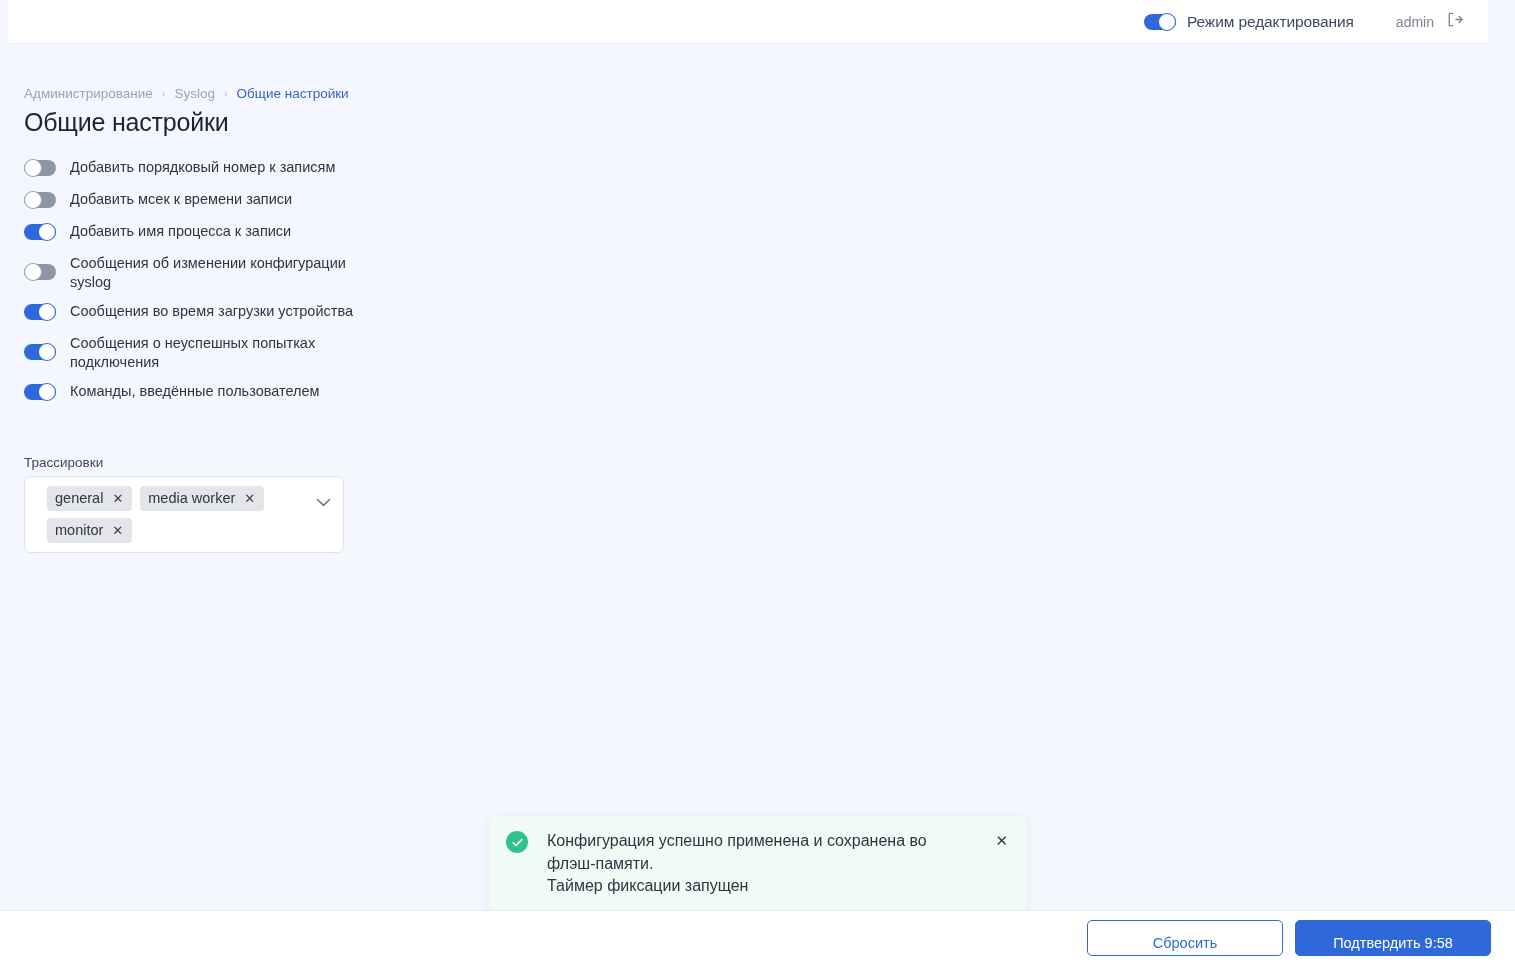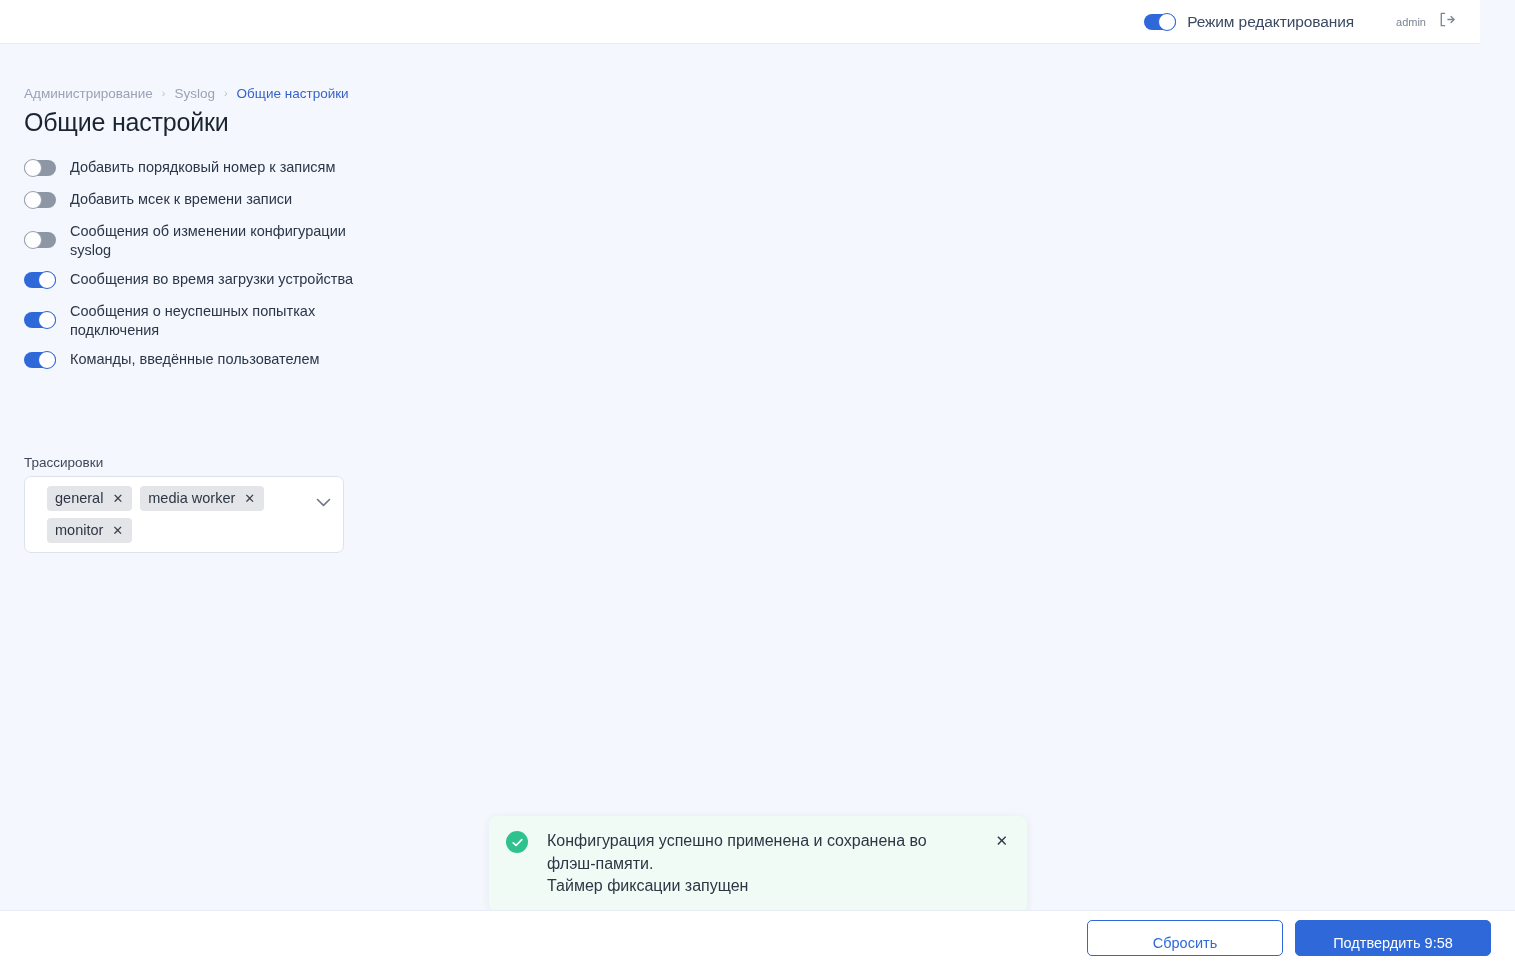--- a/index.html
+++ b/index.html
@@ -12,21 +12,21 @@
   body {
     font-family: "Liberation Sans", "DejaVu Sans", sans-serif;
     background: #f4f7fd;
     color: #1f2937;
     -webkit-font-smoothing: antialiased;
   }
 
   
   .topbar {
     position: absolute;
-    top: 0; left: 0;
+    top: 0; left: 8px;
     width: 1480px; height: 44px;
     background: #ffffff;
     border-bottom: 1px solid #e8ecf4;
     display: flex;
     align-items: center;
     justify-content: flex-end;
     padding-right: 24px;
   }
   .edit-mode-wrap {
     display: flex;
@@ -38,21 +38,21 @@
     font-size: 15.5px;
     color: #3a4a63;
     letter-spacing: -0.1px;
   }
   .user-wrap {
     display: flex;
     align-items: center;
     gap: 11px;
   }
   .user-name {
-    font-size: 11px;
+    font-size: 14px;
     color: #7b8495;
   }
   .logout-icon { display: block; }
 
   
   .toggle {
     position: relative;
     width: 32px; height: 18px;
     flex: 0 0 32px;
     cursor: pointer;
@@ -300,20 +300,27 @@
   </div>
 
   <div class="setting-row">
     <div class="toggle">
       <span class="track"></span>
       <span class="knob"></span>
     </div>
     <span class="setting-label">Добавить мсек к времени записи</span>
   </div>
 
+  <div class="setting-row">
+    <div class="toggle on">
+      <span class="track"></span>
+      <span class="knob"></span>
+    </div>
+    <span class="setting-label">Добавить имя процесса к записи</span>
+  </div>
 
   <div class="setting-row two-line">
     <div class="toggle">
       <span class="track"></span>
       <span class="knob"></span>
     </div>
     <span class="setting-label">Сообщения об изменении конфигурации syslog</span>
   </div>
 
   <div class="setting-row">

